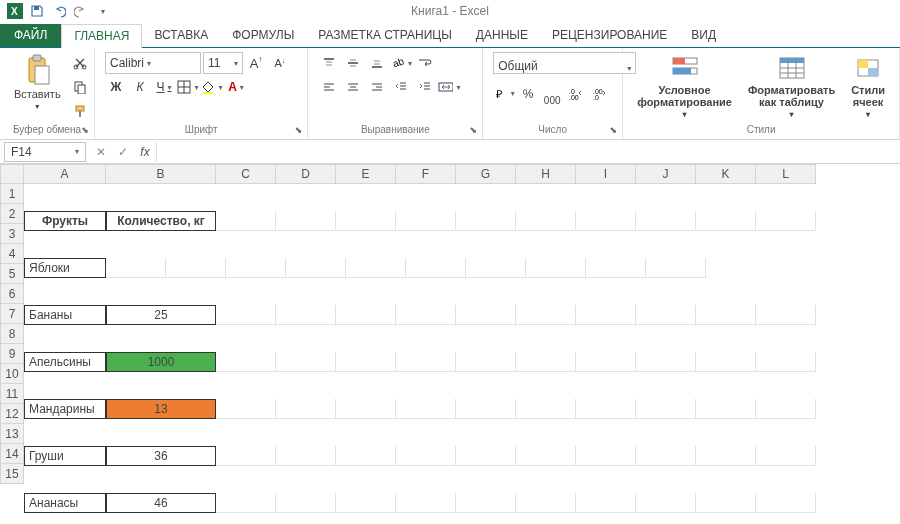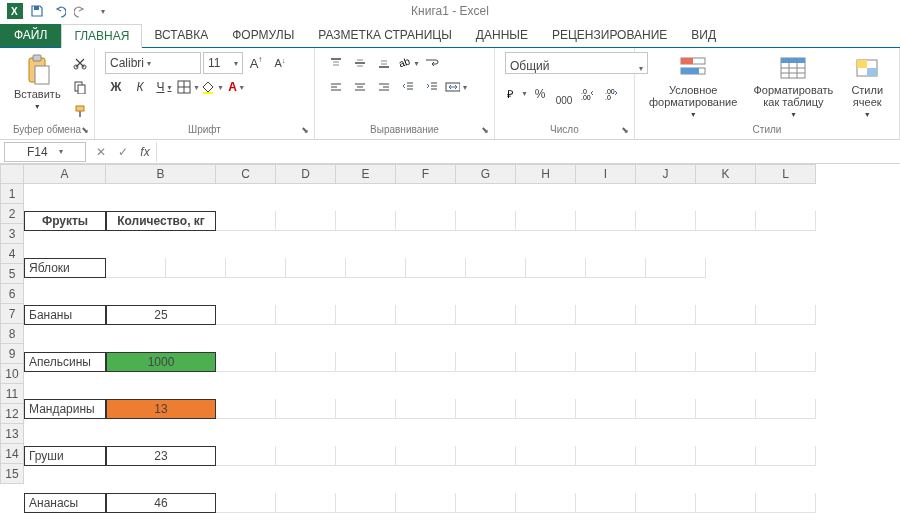--- a/index.html
+++ b/index.html
@@ -21,21 +21,21 @@
 .icon{display:inline-flex;align-items:center;justify-content:center;}
 .stack{display:flex;flex-direction:column;gap:2px;}
 .row{display:flex;align-items:center;gap:2px;}
 .sm-btn{width:22px;height:22px;display:flex;align-items:center;justify-content:center;cursor:pointer;font-size:12px;}
 .font-combo{height:22px;border:1px solid #c4c4c4;font-size:12px;padding:0 4px;display:flex;align-items:center;background:#fff;cursor:pointer;}
 .fw{width:96px;justify-content:flex-start;}
 .sw{width:40px;justify-content:space-between;}
 .dd{font-size:8px;color:#666;margin-left:3px;}
 .dlg-launch{position:absolute;right:2px;bottom:2px;width:14px;height:14px;font-size:9px;color:#666;cursor:pointer;display:flex;align-items:center;justify-content:center;}
 .formula-bar{height:24px;display:flex;border-bottom:1px solid #d4d4d4;align-items:center;background:#fff;}
-.name-box{width:82px;height:20px;border:1px solid #c4c4c4;margin:14px 4px;padding:0 22px;display:flex;align-items:center;justify-content:space-between;font-size:12px;}
+.name-box{width:82px;height:20px;border:1px solid #c4c4c4;margin:14px 4px;padding:0 6px;display:flex;align-items:center;justify-content:space-between;font-size:12px;}
 .fb-btn{width:22px;height:22px;display:flex;align-items:center;justify-content:center;cursor:pointer;color:#888;}
 .fx{font-style:italic;font-size:12px;color:#555;}
 .sheet{display:flex;}
 .corner{width:24px;height:20px;background:#f0f0f0;border:1px solid #d4d4d4;}
 .colheads{display:flex;}
 .colhead{height:20px;background:#f0f0f0;border:1px solid #d4d4d4;border-left:none;display:flex;align-items:center;justify-content:center;font-size:12px;color:#555;cursor:pointer;}
 .rowheads{display:flex;flex-direction:column;}
 .rowhead{width:24px;height:20px;background:#f0f0f0;border:1px solid #d4d4d4;border-top:none;display:flex;align-items:center;justify-content:center;font-size:12px;color:#555;cursor:pointer;}
 .cells{}
 .cell-row{display:flex;margin-top:27px;}
@@ -295,21 +295,21 @@
               <path d="M11 4l2 2-2 2" fill="none" stroke="#3a6ea5"></path>
             </svg>
           </span>
       </div>
     </div>
     <div class="group-label">Число</div>
     <span class="dlg-launch">⬊</span>
   </div>
 
   <div class="group" style="flex:1;">
-    <div class="group-body" style="gap:8px;">
+    <div class="group-body" style="gap:8px;font-weight:bold;">
       <div class="btn-lg">
         <span class="icon">
             <svg width="28" height="28">
               <rect x="2" y="4" width="24" height="6" fill="#fff" stroke="#888"></rect>
               <rect x="2" y="4" width="12" height="6" fill="#e86d5a"></rect>
               <rect x="2" y="14" width="24" height="6" fill="#fff" stroke="#888"></rect>
               <rect x="2" y="14" width="18" height="6" fill="#5a9bd5"></rect>
             </svg>
           </span>
         <span class="lbl">Условное форматирование</span>
@@ -457,21 +457,21 @@
           <div class="cell cw-F"></div>
           <div class="cell cw-G"></div>
           <div class="cell cw-H"></div>
           <div class="cell cw-I"></div>
           <div class="cell cw-J"></div>
           <div class="cell cw-K"></div>
           <div class="cell cw-L"></div>
         </div>
         <div class="cell-row">
           <div class="cell cw-A brd">Груши</div>
-          <div class="cell cw-B brd ctr">23</div>
+          <div class="cell cw-B brd ctr">36</div>
           <div class="cell cw-C"></div>
           <div class="cell cw-D"></div>
           <div class="cell cw-E"></div>
           <div class="cell cw-F"></div>
           <div class="cell cw-G"></div>
           <div class="cell cw-H"></div>
           <div class="cell cw-I"></div>
           <div class="cell cw-J"></div>
           <div class="cell cw-K"></div>
           <div class="cell cw-L"></div>

